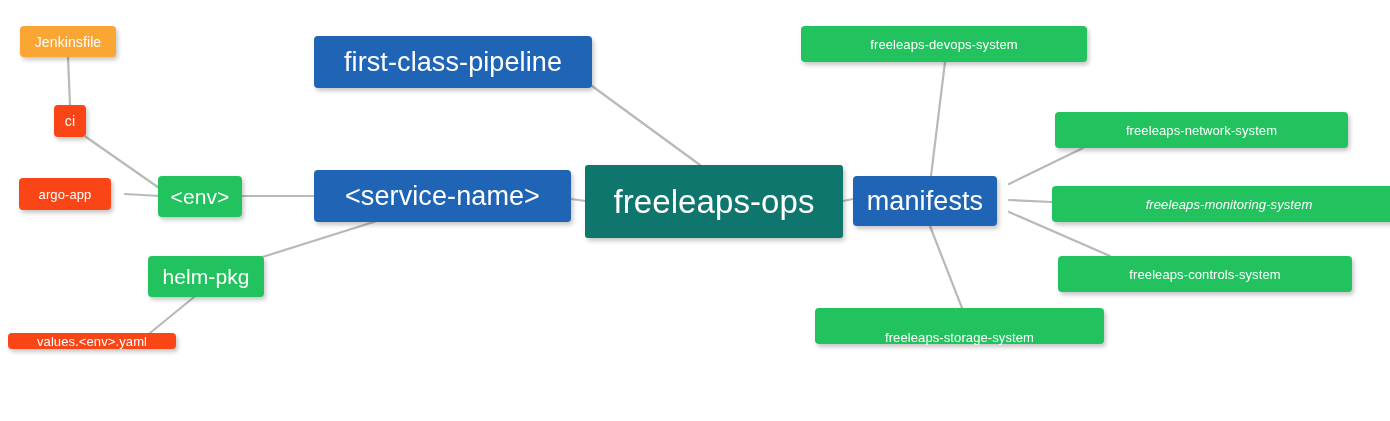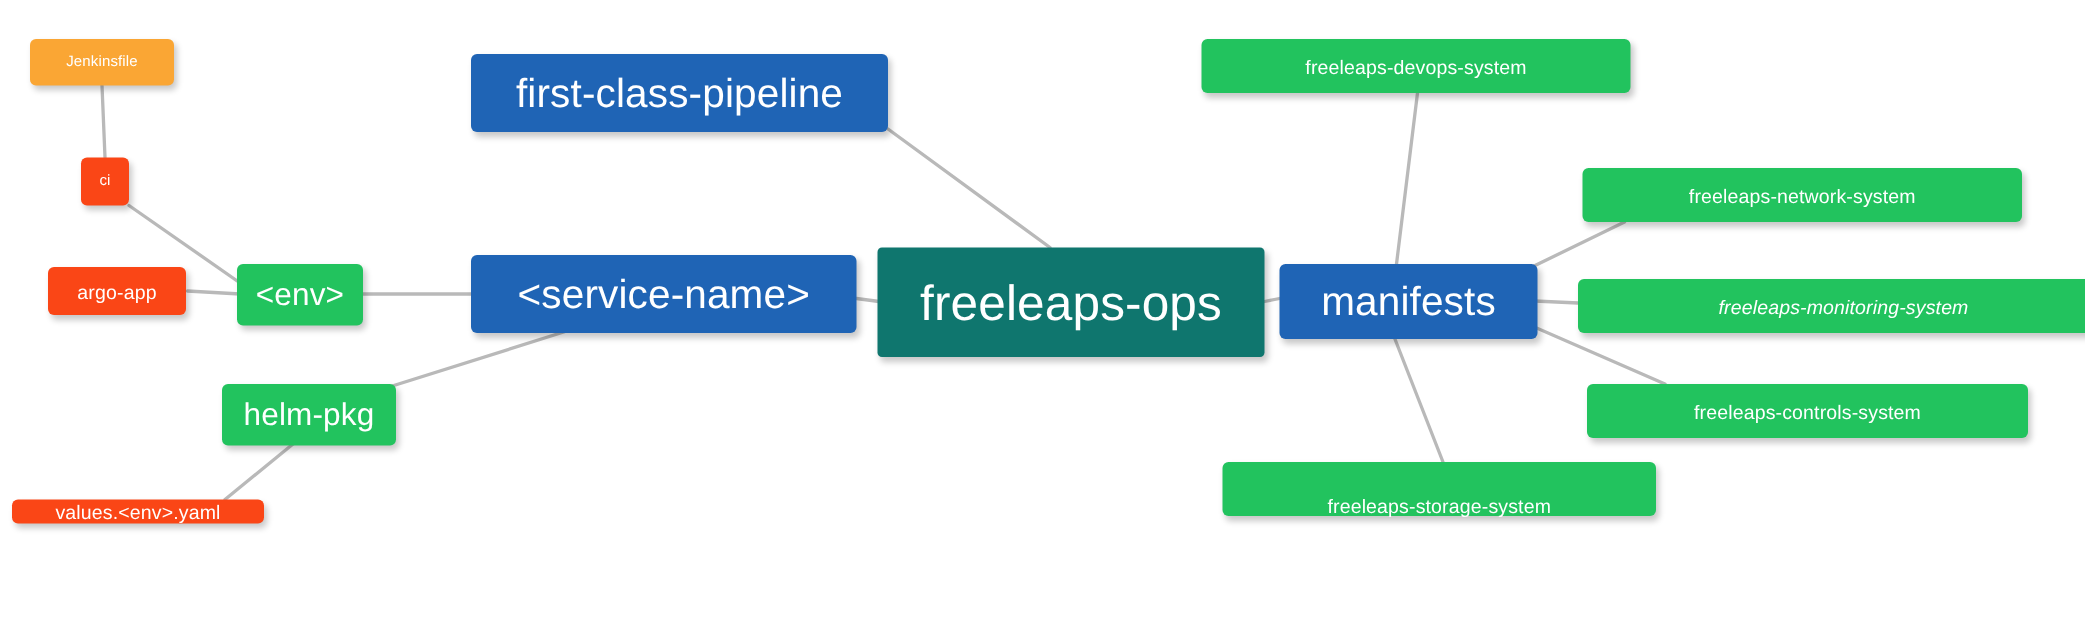--- a/index.html
+++ b/index.html
@@ -62,21 +62,21 @@
   .node.lvl1 {
     font-size: 27px;
   }
   .node.lvl2 {
     font-size: 21px;
   }
   .node.lvl3 {
     font-size: 13px;
   }
   .node.lvl4 {
-    font-size: 10px;
+    font-size: 14px;
   }
 </style>
 </head>
 <body>
 
 <div id="mindmap">
 
   <svg id="edge-layer" viewBox="0 0 1390 421" width="1390" height="421" xmlns="http://www.w3.org/2000/svg">
     <g stroke="#b9b9b9" stroke-width="2.2" fill="none" stroke-linecap="round">
       <line x1="68" y1="57" x2="70" y2="105"></line>
@@ -97,21 +97,21 @@
   </svg>
 
   <div class="node orange lvl4" style="left:20px; top:26px; width:96px; height:31px;">
     <span>Jenkinsfile</span>
   </div>
 
   <div class="node red lvl4" style="left:54px; top:105px; width:32px; height:32px;">
     <span>ci</span>
   </div>
 
-  <div class="node red lvl3" style="left:32px; top:178px; width:92px; height:32px;">
+  <div class="node red lvl3" style="left:19px; top:178px; width:92px; height:32px;">
     <span>argo-app</span>
   </div>
 
   <div class="node red lvl3" style="left:8px; top:333px; width:168px; height:16px;">
     <span>values.&lt;env&gt;.yaml</span>
   </div>
 
   <div class="node green lvl2" style="left:158px; top:176px; width:84px; height:41px;">
     <span>&lt;env&gt;</span>
   </div>
@@ -125,21 +125,21 @@
   </div>
 
   <div class="node blue lvl1" style="left:314px; top:170px; width:257px; height:52px;">
     <span>&lt;service-name&gt;</span>
   </div>
 
   <div class="node root" style="left:585px; top:165px; width:258px; height:73px;">
     <span>freeleaps-ops</span>
   </div>
 
-  <div class="node blue lvl1" style="left:853px; top:176px; width:172px; height:50px;">
+  <div class="node blue lvl1" style="left:853px; top:176px; width:144px; height:50px;">
     <span>manifests</span>
   </div>
 
   <div class="node green lvl3" style="left:801px; top:26px; width:286px; height:36px;">
     <span>freeleaps-devops-system</span>
   </div>
 
   <div class="node green lvl3" style="left:1055px; top:112px; width:293px; height:36px;">
     <span>freeleaps-network-system</span>
   </div>

